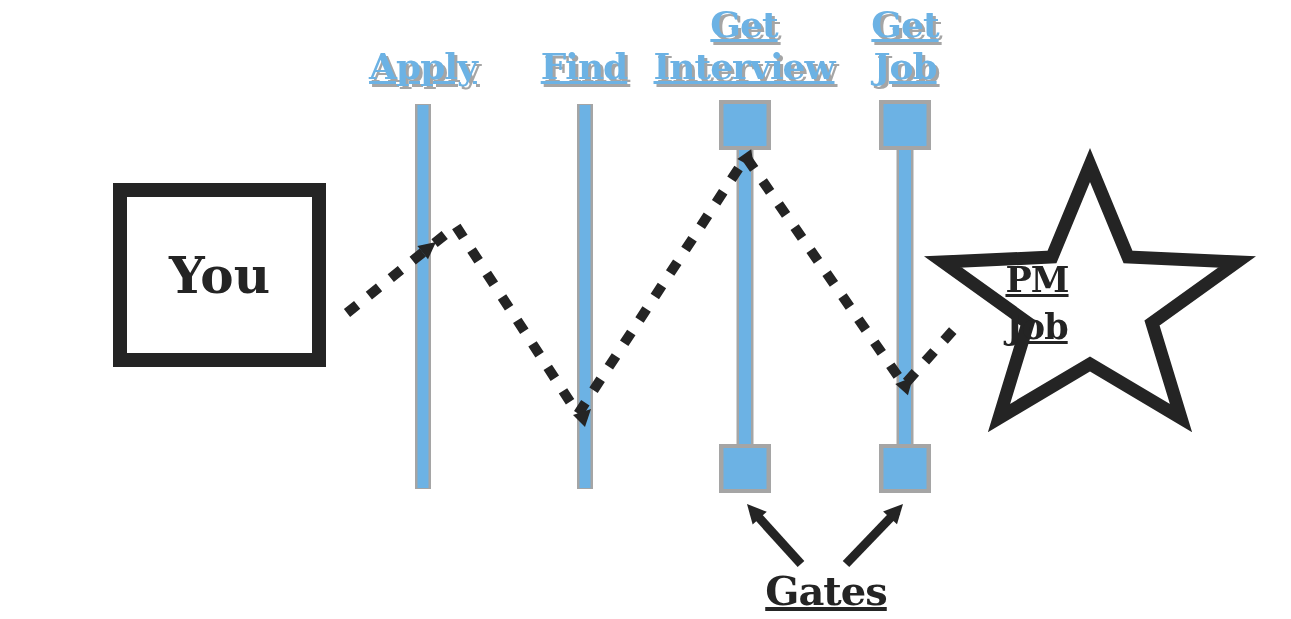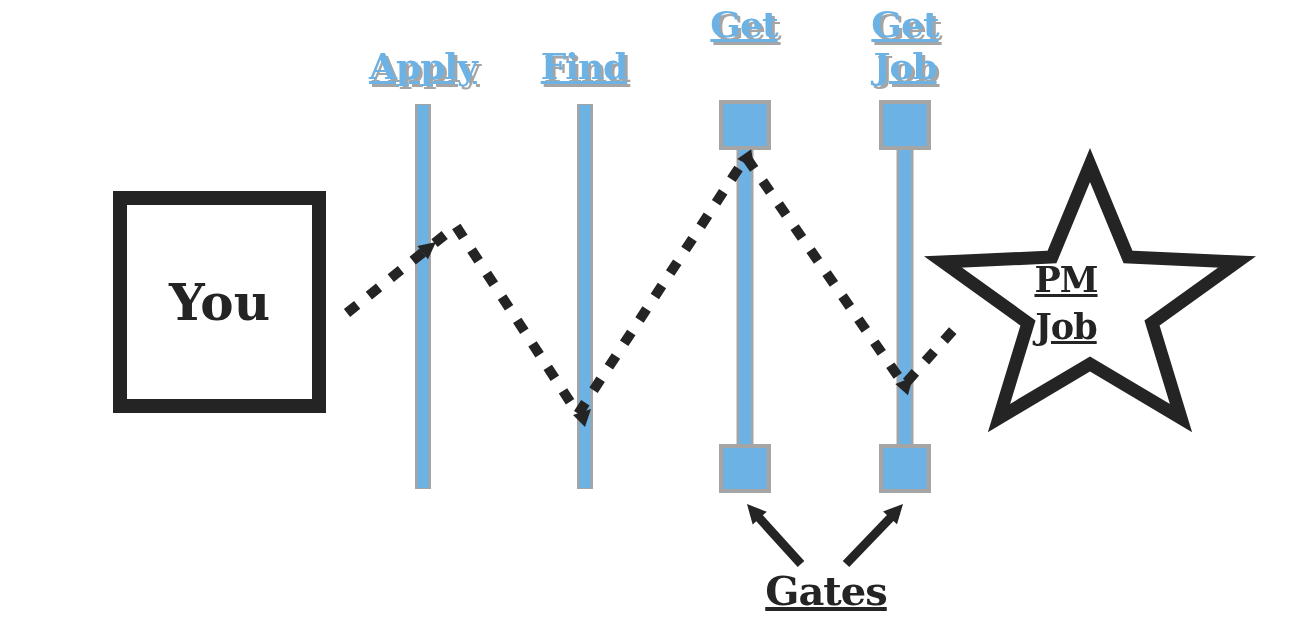--- a/index.html
+++ b/index.html
@@ -30,25 +30,25 @@
   }
   .label span{display:block;}
   .label.blue{
     color:var(--accent-blue);
     text-shadow:3px 3px 0 var(--shadow-gray);
   }
   .label.ink{color:var(--ink);}
   .you-box{
     position:absolute;
     left:113px;top:183px;
-    width:213px;height:222px;
+    width:213px;height:184px;
     box-sizing:border-box;
     border:14px solid var(--ink);
     display:flex;align-items:center;justify-content:center;
-    font-size:50px;font-weight:bold;color:var(--ink);margin-top:8px;
+    font-size:50px;font-weight:bold;color:var(--ink);
   }
   .star-label{font-size:35px;line-height:47px;letter-spacing:-1px;}
   .gates-label{font-size:40px;line-height:34px;}
   
   .gate-outline{stroke:var(--shadow-gray);stroke-width:16;}
   .gate-core{stroke:var(--accent-blue);stroke-width:11;}
   .stem-outline{stroke:var(--shadow-gray);stroke-width:17;}
   .stem-core{stroke:var(--accent-blue);stroke-width:12;}
   .sq-outline{fill:var(--shadow-gray);}
   .sq-core{fill:var(--accent-blue);}
@@ -118,27 +118,28 @@
   </div>
 
   <div class="label blue" style="left:423px;top:45px;">
     <span>Apply</span>
   </div>
   <div class="label blue" style="left:584px;top:45px;">
     <span>Find</span>
   </div>
   <div class="label blue" style="left:744px;top:3px;">
     <span>Get</span>
+    <span>Interview</span>
   </div>
   <div class="label blue" style="left:905px;top:3px;">
     <span>Get</span>
     <span>Job</span>
   </div>
 
-  <div class="label ink star-label" style="left:1066px;top:256px;">
+  <div class="label ink star-label" style="left:1037px;top:256px;">
     <span>PM</span>
     <span>Job</span>
   </div>
 
   <div class="label ink gates-label" style="left:826px;top:574px;">
     <span>Gates</span>
   </div>
 
 </div>
 

